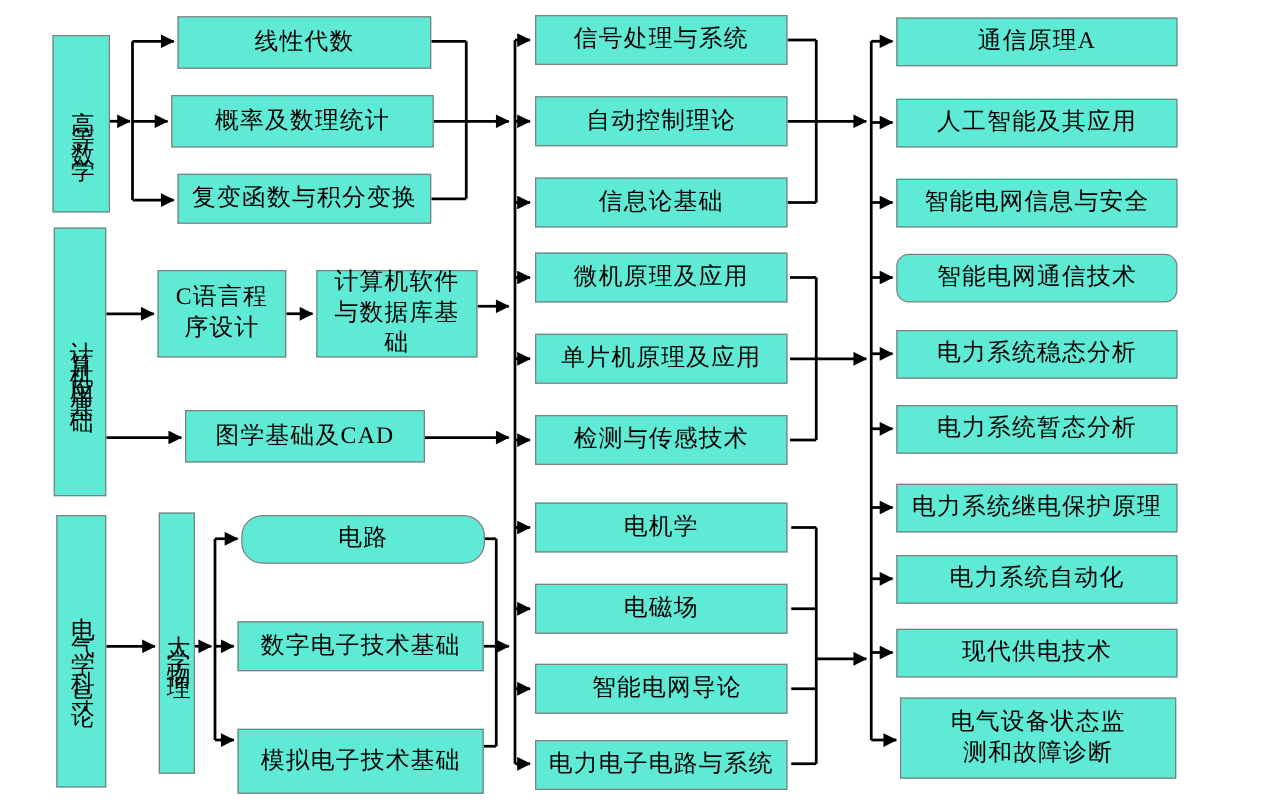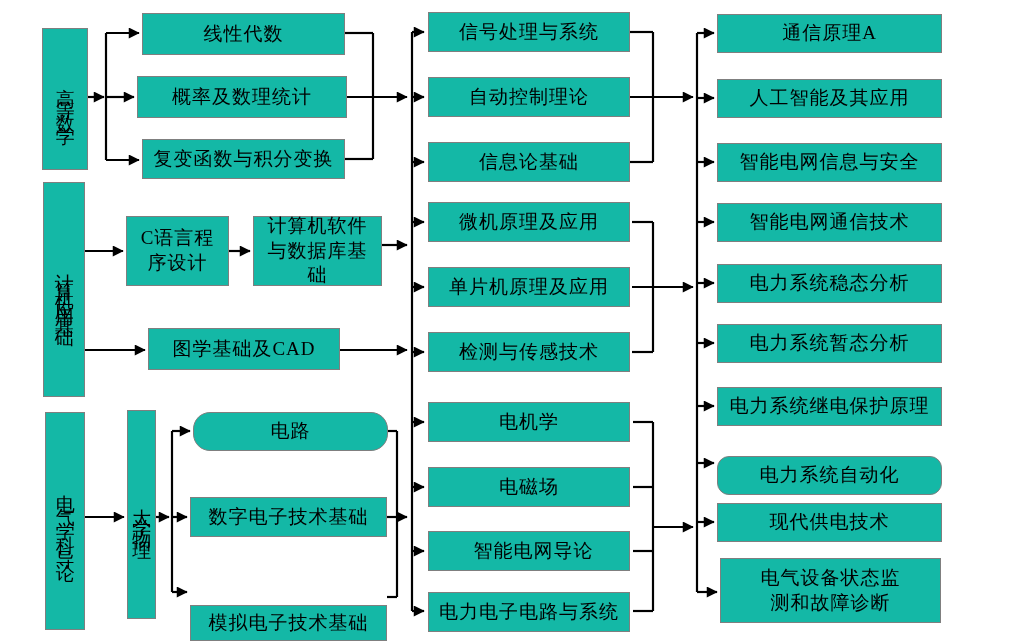--- a/index.html
+++ b/index.html
@@ -3,21 +3,21 @@
 <meta charset="utf-8">
 <style>
   html,body{margin:0;padding:0;background:#ffffff;}
   #stage{
     position:relative;width:1024px;height:644px;background:#ffffff;overflow:hidden;
     font-family:"Liberation Serif","DejaVu Serif",serif;
   }
   #wires{position:absolute;left:0;top:0;width:1024px;height:644px;}
   .box{
     position:absolute;box-sizing:border-box;
-    background:#14b8a6;border:1px solid #7f7f7f;
+    background:#5eead4;border:1px solid #7f7f7f;
     display:flex;align-items:center;justify-content:center;
     font-size:19px;line-height:1.3;color:#000;text-align:center;
     letter-spacing:1px;padding:0 4px;
   }
   .vbox{
     writing-mode:vertical-rl;text-orientation:upright;
     padding:4px 0;
   }
   
   .b-advmath   {left:42px;  top:28px;  width:46px;  height:142px; letter-spacing:13px;}
@@ -26,43 +26,43 @@
   .b-physics   {left:127px; top:410px; width:29px;  height:209px; letter-spacing:11px;}
   
   .b-linalg    {left:142px; top:13px;  width:203px; height:42px;}
   .b-prob      {left:137px; top:76px;  width:210px; height:42px;}
   .b-complex   {left:142px; top:139px; width:203px; height:40px;}
   .b-cprog     {left:126px; top:216px; width:103px; height:70px;}
   .b-softdb    {left:253px; top:216px; width:129px; height:70px;}
   .b-cad       {left:148px; top:328px; width:192px; height:42px;}
   .b-circuit   {left:193px; top:412px; width:195px; height:39px;border-radius:17px;}
   .b-digital   {left:190px; top:497px; width:197px; height:40px;}
-  .b-analog    {left:190px; top:605px; width:197px; height:36px;}
+  .b-analog    {left:190px; top:583px; width:197px; height:52px;}
   
   .c2{left:428px;width:202px;height:40px;}
   .b-signal    {top:12px;}
   .b-control   {top:77px;}
   .b-infotheory{top:142px;}
   .b-micro     {top:202px;}
   .b-mcu       {top:267px;}
   .b-sensing   {top:332px;}
   .b-machine   {top:402px;}
   .b-emfield   {top:467px;}
   .b-sgintro   {top:531px;padding-left:13px;}
   .b-pwrelec   {top:592px;padding:0 2px;}
   
   .c3{left:717px;width:225px;height:39px;}
   .b-comm      {top:14px;}
   .b-ai        {top:79px;}
   .b-sginfosec {top:143px;}
-  .b-sgcomm    {top:203px;}
+  .b-sgcomm    {top:203px;border-radius:10px;}
   .b-steady    {top:264px;}
   .b-transient {top:324px;}
   .b-relay     {top:387px;}
-  .b-auto      {top:456px;border-radius:12px;}
+  .b-auto      {top:444px;}
   .b-supply    {top:503px;}
   .b-monitor   {left:720px;top:558px;width:221px;height:65px;padding:0 30px;}
 </style>
 </head>
 <body>
 
 <div id="stage">
 
   <svg id="wires" viewBox="0 0 1024 644" xmlns="http://www.w3.org/2000/svg">
     <defs>

